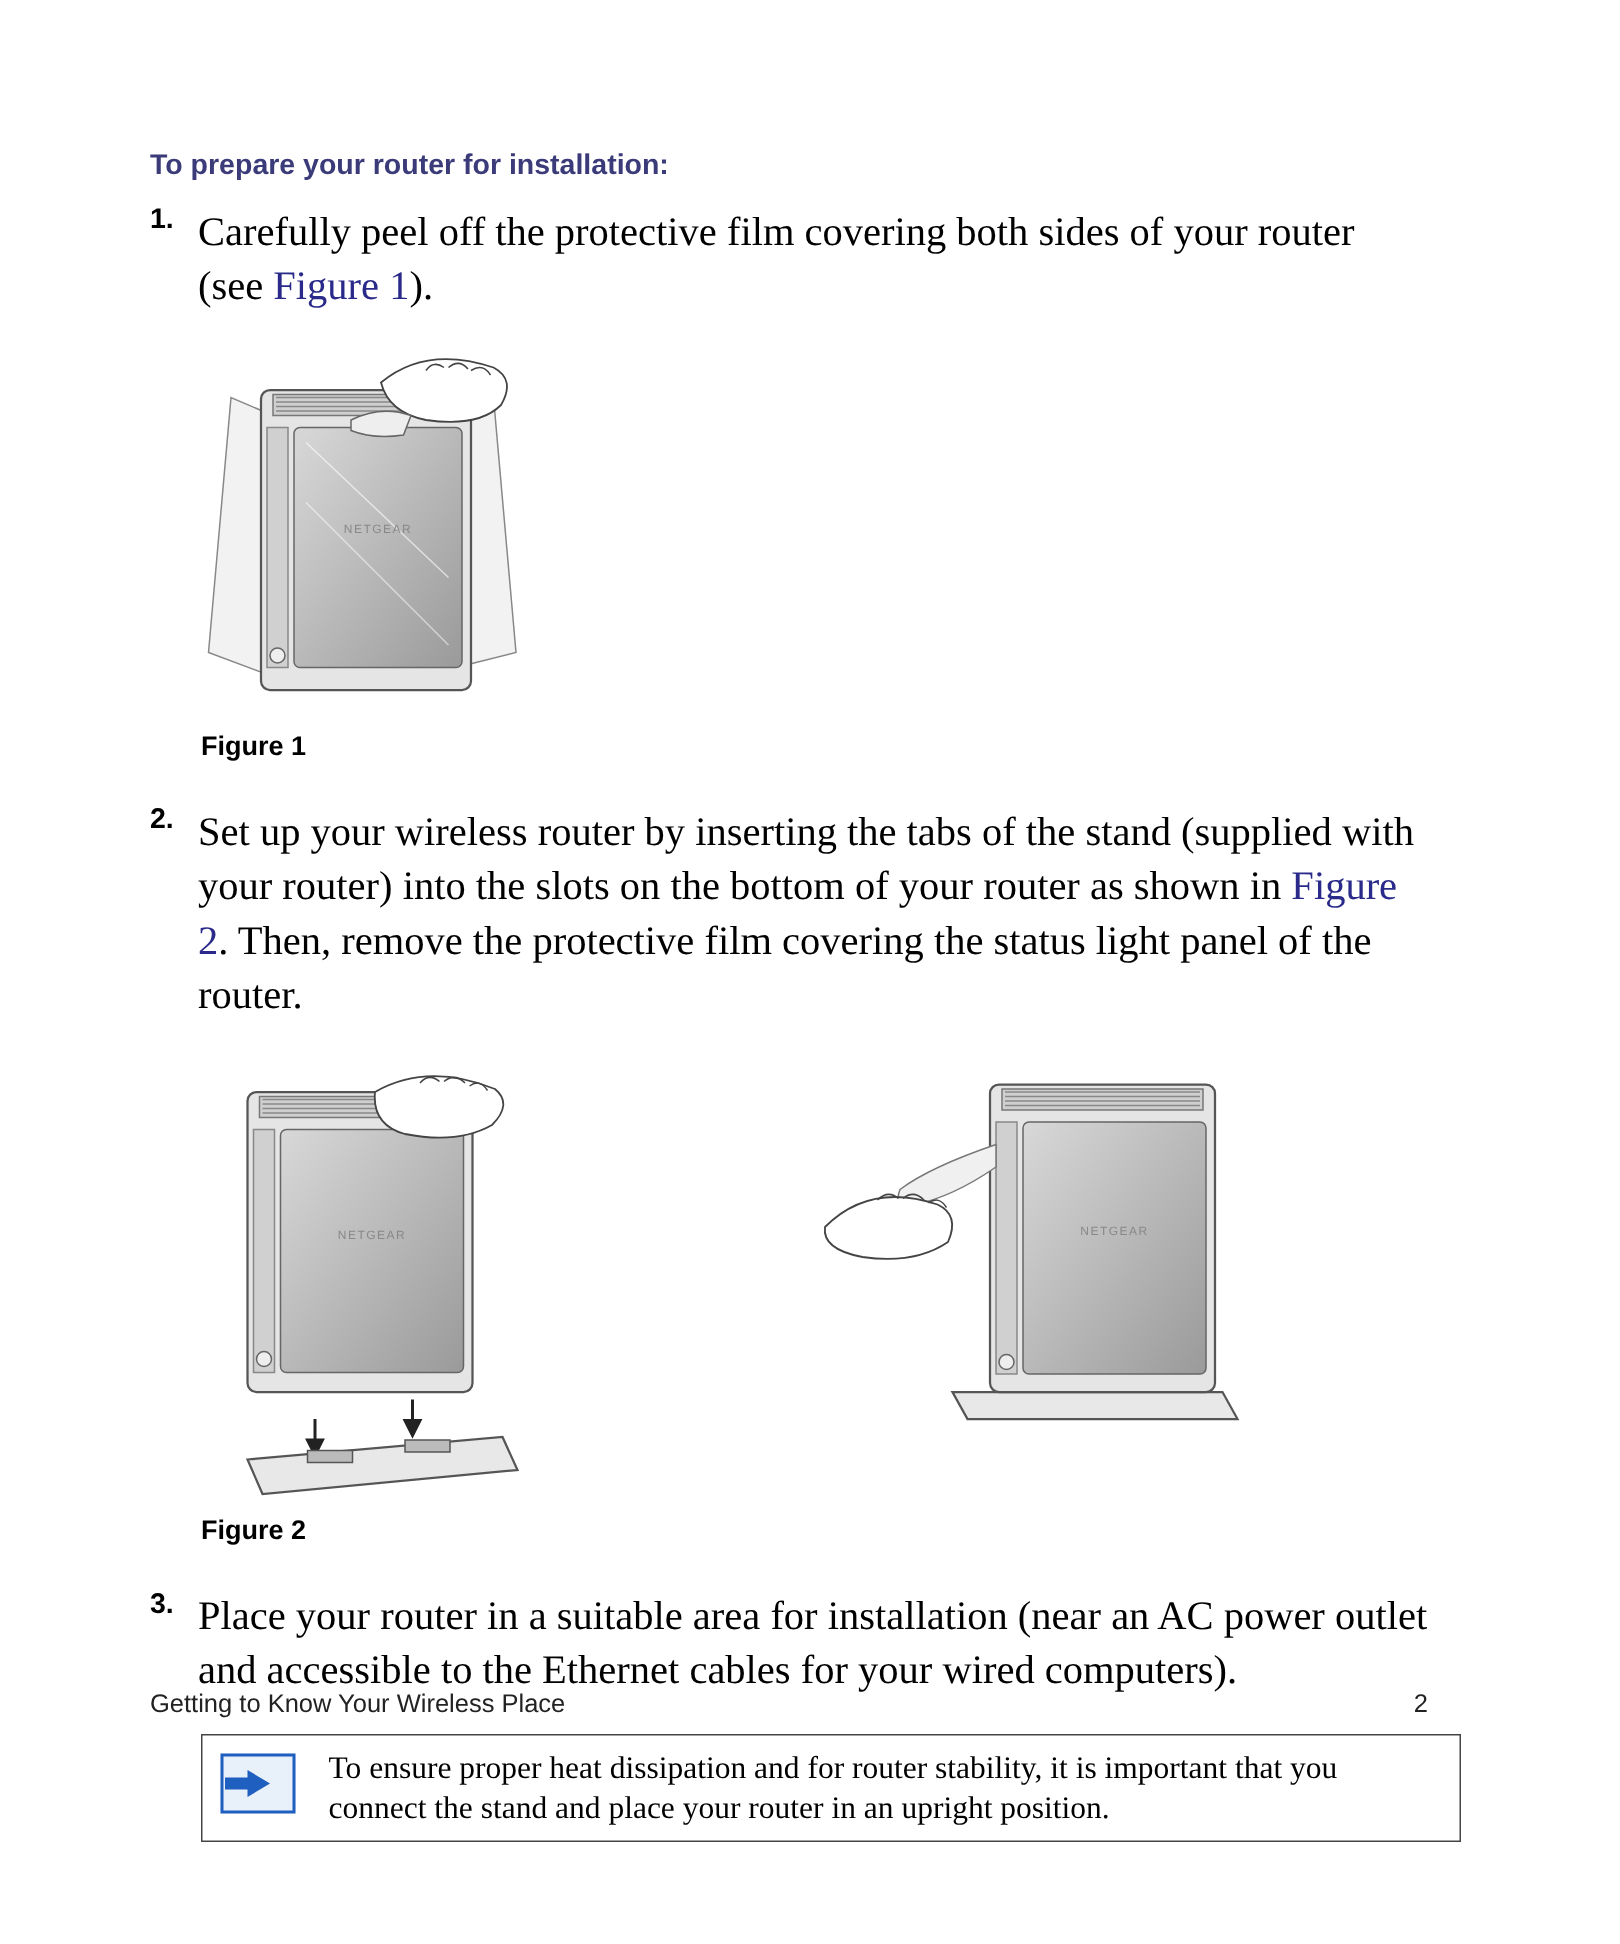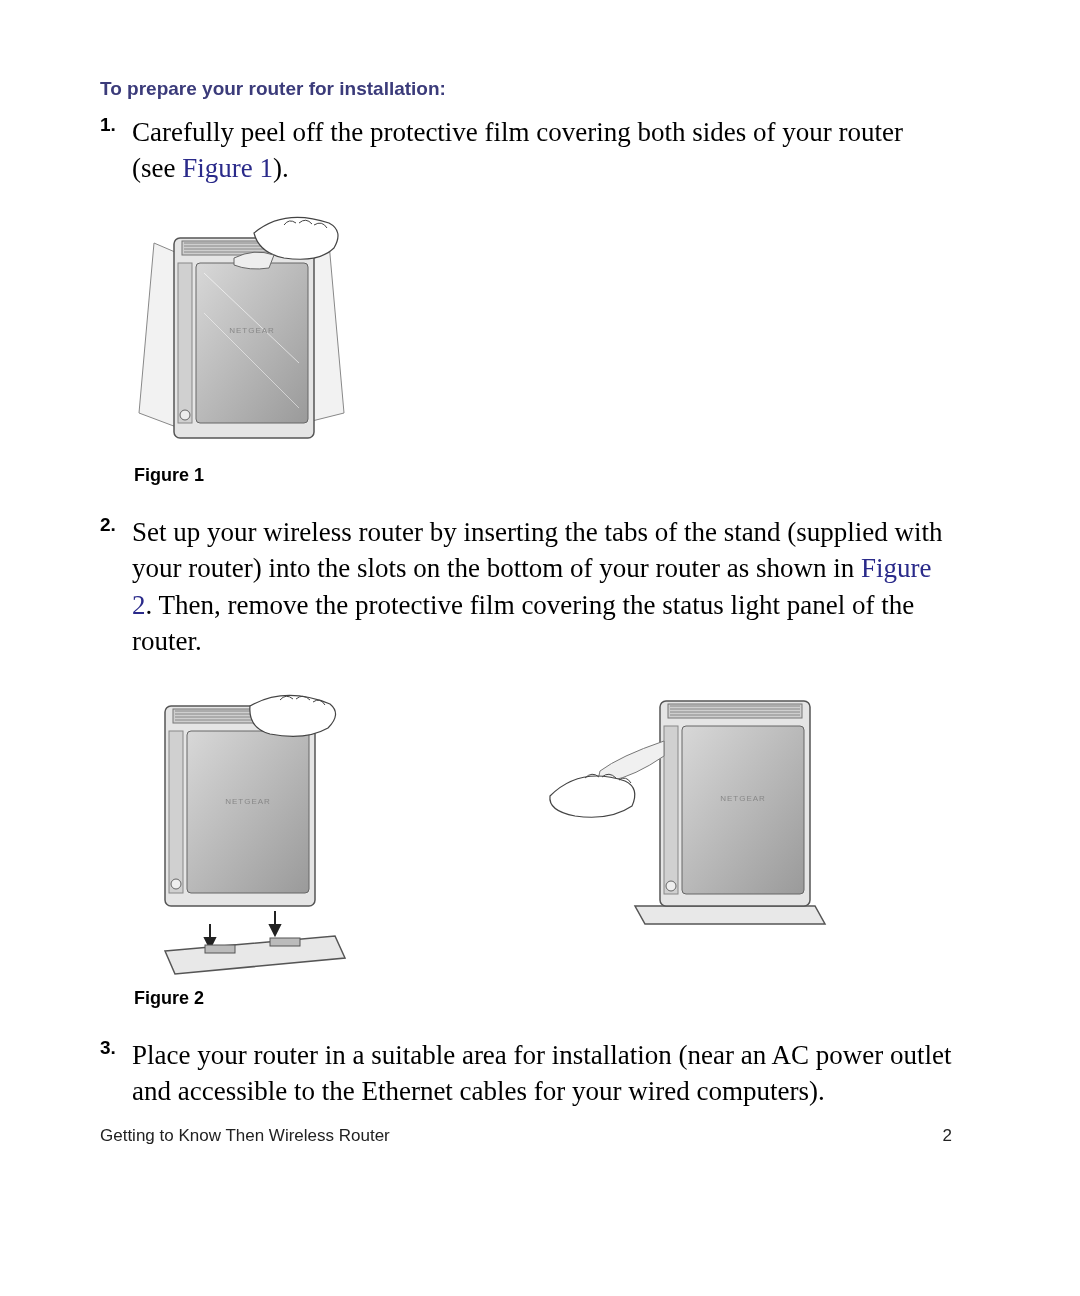--- a/index.html
+++ b/index.html
@@ -7,21 +7,21 @@
     padding: 0;
     background: #ffffff;
     font-family: "Times New Roman", Times, serif;
     color: #000;
   }
   .page {
     width: 1052px;
     height: 1296px;
     position: relative;
     box-sizing: border-box;
-    padding: 78px 100px 0 100px;
+    padding: 100px 100px 0 100px;
   }
   .section-heading {
     font-family: Arial, Helvetica, sans-serif;
     font-weight: bold;
     font-size: 19px;
     color: #3b3b7a;
     margin: 0 0 14px 0;
   }
   .step {
     display: flex;
@@ -238,19 +238,25 @@
   </div>
   <div class="figure-caption">Figure 2</div>
 
   <div class="step">
     <div class="step-num">3.</div>
     <div class="step-body">
       <span>Place your router in a suitable area for installation (near an AC power outlet and accessible to the Ethernet cables for your wired computers).</span>
     </div>
   </div>
 
+  <div class="note-box">
+    <div class="note-icon-frame">
+      <div class="note-arrow"></div>
+    </div>
+    <div class="note-text">To ensure proper heat dissipation and for router stability, it is important that you connect the stand and place your router in an upright position.</div>
+  </div>
 
   <div class="footer">
-    <span>Getting to Know Then Wireless Router</span>
+    <span>Getting to Know Your Wireless Place</span>
     <span>2</span>
   </div>
 
 </div>
 
 </body></html>

